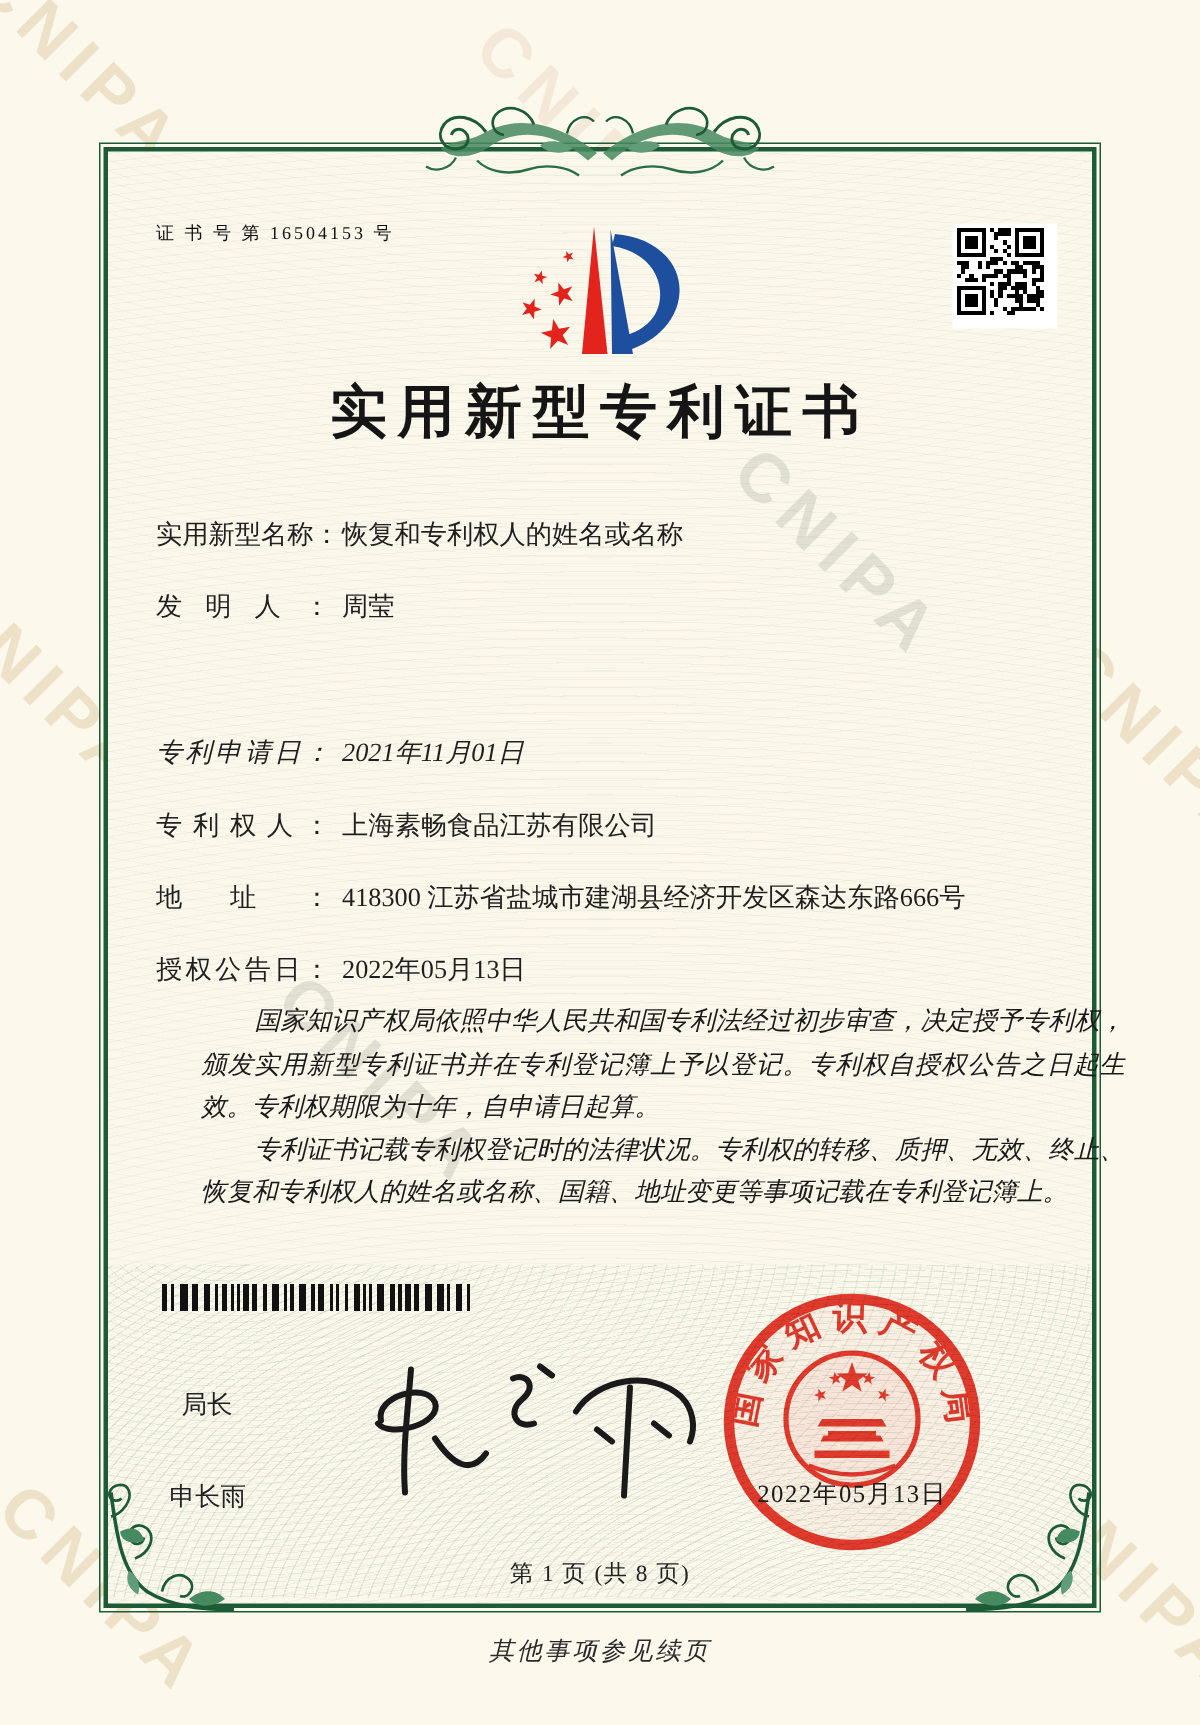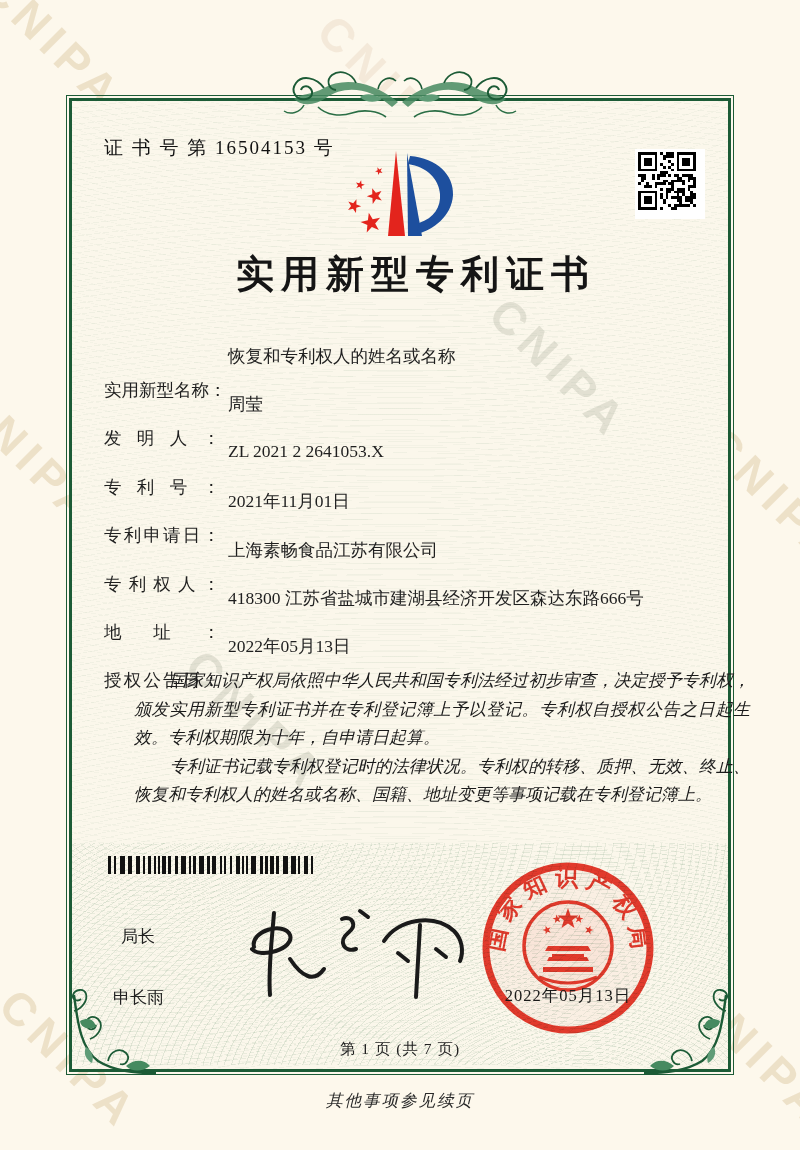--- a/index.html
+++ b/index.html
@@ -52,36 +52,36 @@
       repeating-radial-gradient(ellipse 820px 480px at 12% -10%, rgba(140,172,142,0.16) 0 1px, rgba(0,0,0,0) 1px 8px);
     pointer-events:none;
   }
   
   .orn{position:absolute;pointer-events:none;}
   .orn-top{left:50%;top:-46px;transform:translateX(-50%);}
   .orn-bl{left:-12px;bottom:-14px;}
   .orn-br{right:-12px;bottom:-14px;transform:scaleX(-1);}
   
   .cert-no{
-    position:absolute;left:32px;top:34px;
-    font-size:19px;letter-spacing:2px;color:#111;
+    position:absolute;left:32px;top:46px;
+    font-size:12px;letter-spacing:2px;color:#111;
   }
   .logo{position:absolute;left:269px;top:40px;}
   .qr{position:absolute;left:563px;top:48px;width:64px;height:64px;background:#fff;padding:3px;}
   .title{
     position:absolute;left:0;top:148px;width:100%;
     text-align:center;font-size:38px;font-weight:bold;
-    letter-spacing:7px;color:#151515;padding-left:16px;
+    letter-spacing:7px;color:#151515;
   }
   
   .field-row{position:absolute;left:32px;width:610px;font-size:17.5px;white-space:nowrap;}
-  .f-label{display:inline-block;width:116px;text-align:justify;text-align-last:justify;vertical-align:top;margin-top:34px;}
+  .f-label{display:inline-block;width:116px;text-align:justify;text-align-last:justify;vertical-align:top;}
   .f-value{margin-left:8px;}
   .row1{top:243px;} .row2{top:291px;} .row3{top:340px;}
-  .row4{top:388px;} .row5{top:437px;} .row6{top:485px;} .row7{top:533px;}
+  .row4{top:388px;font-style:italic;} .row5{top:437px;} .row6{top:485px;} .row7{top:533px;}
   .g2{position:absolute;left:306px;top:0;}
   
   .body-text{
     position:absolute;left:28px;top:566px;width:616px;
     font-size:17px;line-height:28.5px;text-align:justify;
     font-style:italic;color:#1a1a1a;margin-left:34px;
   }
   .body-text p{margin:0;text-indent:2.1em;}
   
   .barcode{position:absolute;left:36px;top:755px;}
@@ -305,23 +305,20 @@
       </div>
 
       <div class="title">实用新型专利证书</div>
 
       <div class="field-row row1">
         <span class="f-label">实用新型名称：</span><span class="f-value">恢复和专利权人的姓名或名称</span>
       </div>
       <div class="field-row row2">
         <span class="f-label">发明人：</span><span class="f-value">周莹</span>
       </div>
-      <div class="field-row row3">
-        <span class="f-label">专利号：</span><span class="f-value">ZL 2021 2 2641053.X</span>
-      </div>
       <div class="field-row row4">
         <span class="f-label">专利申请日：</span><span class="f-value">2021年11月01日</span>
       </div>
       <div class="field-row row5">
         <span class="f-label">专利权人：</span><span class="f-value">上海素畅食品江苏有限公司</span>
       </div>
       <div class="field-row row6">
         <span class="f-label">地址：</span><span class="f-value">418300 江苏省盐城市建湖县经济开发区森达东路666号</span>
       </div>
       <div class="field-row row7">
@@ -406,18 +403,18 @@
             <path d="M64,90 h46 l-3,-5 h-40 Z"></path>
             <rect x="71" y="93" width="32" height="4"></rect>
             <path d="M66,100 h42 l-2,-4 h-38 Z"></path>
             <rect x="62" y="106" width="50" height="5"></rect>
             <path d="M58,116 Q87,128 116,116" fill="none" stroke="#e63c2f" stroke-width="3"></path>
           </g>
         </svg>
         <div class="seal-date">2022年05月13日</div>
       </div>
 
-      <div class="pagination">第 1 页 (共 7 页)</div>
+      <div class="pagination">第 1 页 (共 8 页)</div>
     </div>
   </div>
 
   <div class="footer-note">其他事项参见续页</div>
 </div>
 
 </body></html>

